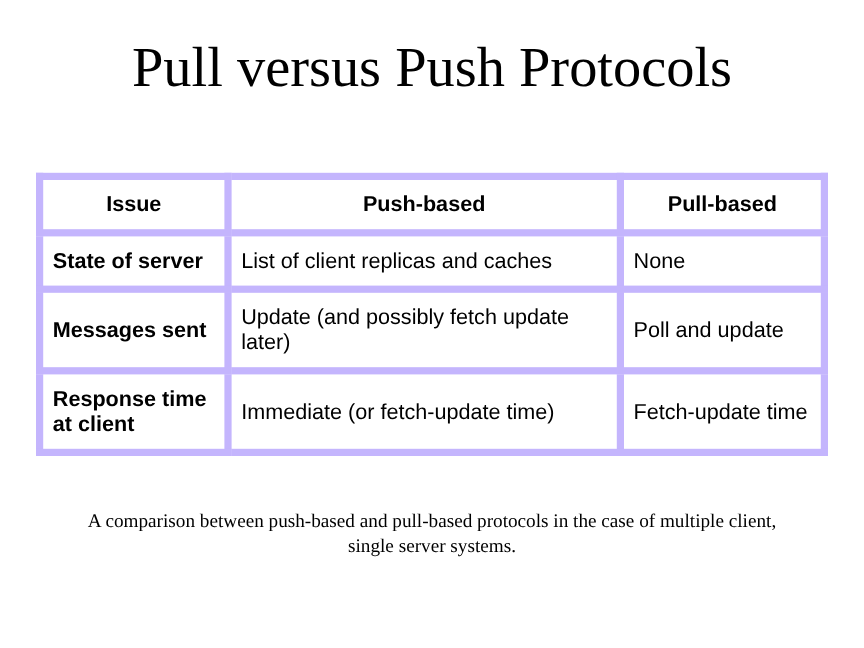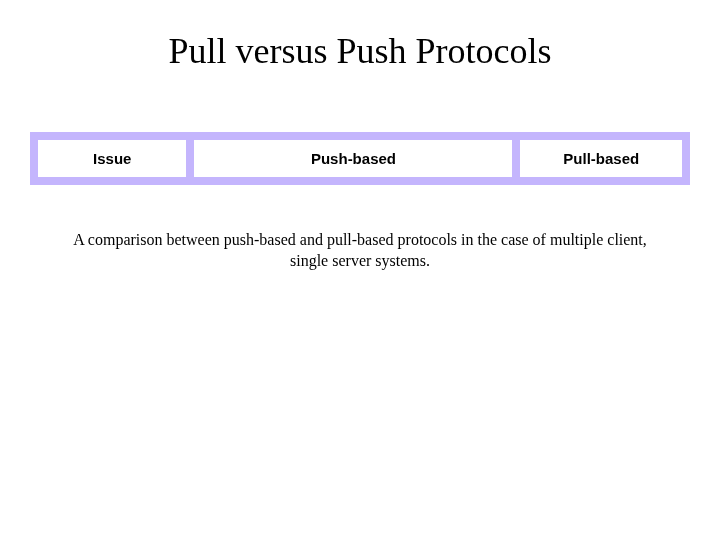--- a/index.html
+++ b/index.html
@@ -9,37 +9,37 @@
     }
     body {
       width: 720px;
       height: 540px;
       background: #ffffff;
       font-family: "Times New Roman", Times, serif;
       padding: 20px 30px;
     }
     .title {
       text-align: center;
-      font-size: 36px;
+      font-size: 47px;
       font-weight: normal;
       margin-top: 10px;
       margin-bottom: 60px;
       font-family: "Times New Roman", Times, serif;
     }
     table {
       width: 100%;
       border-collapse: collapse;
       border: 3px solid #000;
       margin-bottom: 45px;
     }
     th, td {
-      border: 8px solid #c4b5fd;
+      border: 6px solid #c4b5fd;
       padding: 10px 8px;
       font-family: Arial, Helvetica, sans-serif;
-      font-size: 15px;
+      font-size: 18px;
       text-align: left;
       vertical-align: middle;
     }
     th {
       font-weight: bold;
       text-align: center;
     }
     th:first-child {
       width: 24%;
     }
@@ -68,16 +68,31 @@
 
 <table>
   <thead>
     <tr>
       <th>Issue</th>
       <th>Push-based</th>
       <th>Pull-based</th>
     </tr>
   </thead>
   <tbody>
+    <tr>
+      <td>State of server</td>
+      <td>List of client replicas and caches</td>
+      <td>None</td>
+    </tr>
+    <tr>
+      <td>Messages sent</td>
+      <td>Update (and possibly fetch update later)</td>
+      <td>Poll and update</td>
+    </tr>
+    <tr>
+      <td>Response time at client</td>
+      <td>Immediate (or fetch-update time)</td>
+      <td>Fetch-update time</td>
+    </tr>
   </tbody>
 </table>
 
 <p class="caption">A comparison between push-based and pull-based protocols in the case of multiple client, single server systems.</p>
 
 </body></html>

